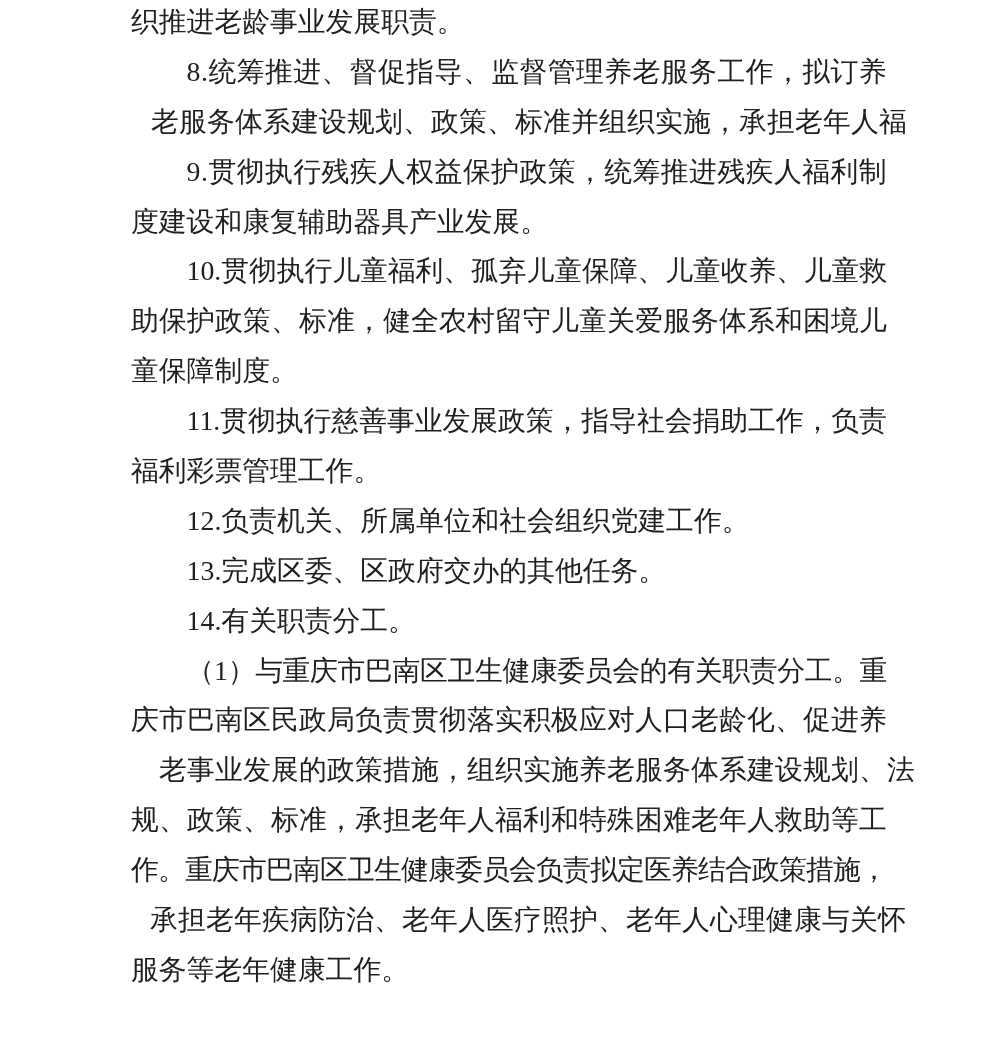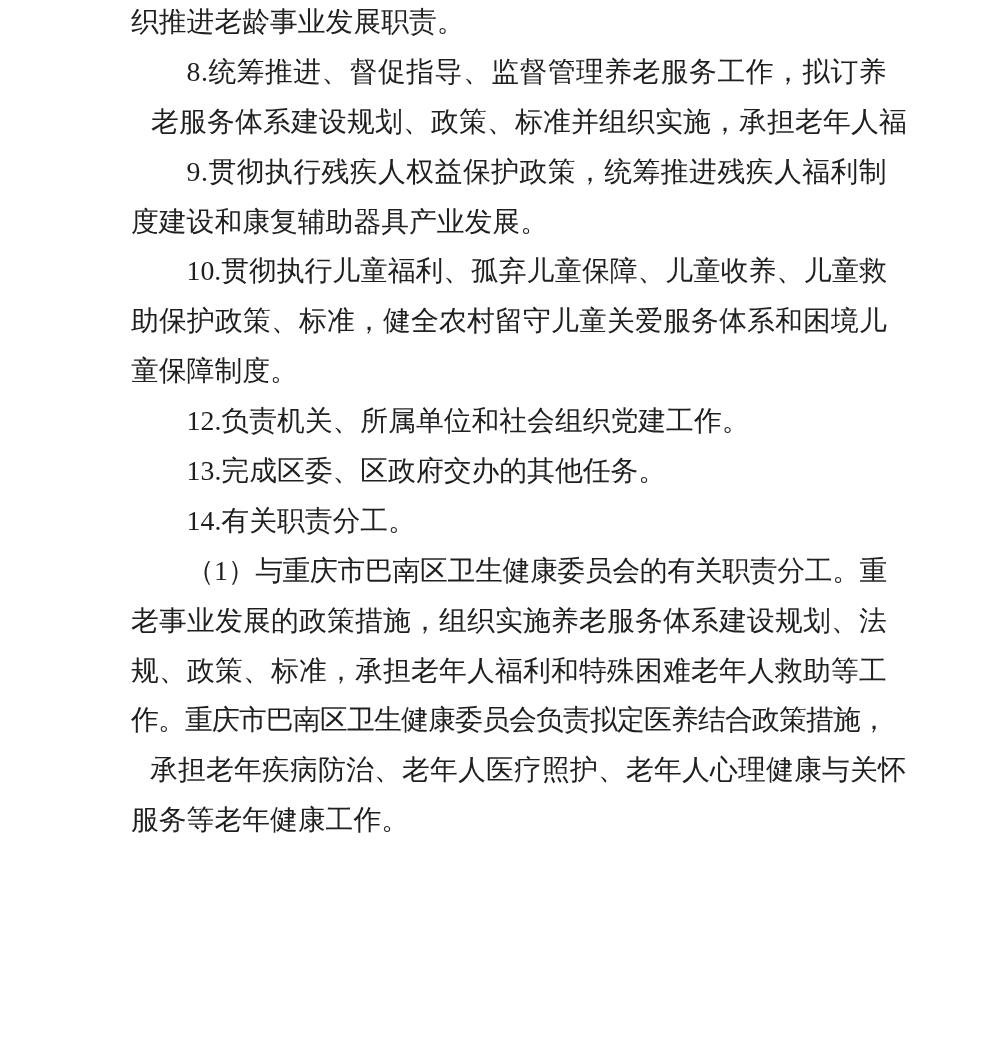--- a/index.html
+++ b/index.html
@@ -45,29 +45,34 @@
     <div class="para">
       <div class="line indent full"><span class="t" style="letter-spacing: 0.48px;">9.贯彻执行残疾人权益保护政策，统筹推进残疾人福利制</span></div>
       <div class="line"><span class="t">度建设和康复辅助器具产业发展。</span></div>
     </div>
     <div class="para">
       <div class="line indent full"><span class="t" style="letter-spacing: -0.05px;">10.贯彻执行儿童福利、孤弃儿童保障、儿童收养、儿童救</span></div>
       <div class="line full"><span class="t" style="letter-spacing: 0.2px; font-family: Liberation Mono, monospace;">助保护政策、标准，健全农村留守儿童关爱服务体系和困境儿</span></div>
       <div class="line"><span class="t">童保障制度。</span></div>
     </div>
     <div class="para">
+      <div class="line indent full"><span class="t" style="letter-spacing: -0.02px;">11.贯彻执行慈善事业发展政策，指导社会捐助工作，负责</span></div>
+      <div class="line"><span class="t">福利彩票管理工作。</span></div>
+    </div>
+    <div class="para">
       <div class="line indent"><span class="t">12.负责机关、所属单位和社会组织党建工作。</span></div>
     </div>
     <div class="para">
       <div class="line indent"><span class="t">13.完成区委、区政府交办的其他任务。</span></div>
     </div>
     <div class="para">
       <div class="line indent"><span class="t">14.有关职责分工。</span></div>
     </div>
     <div class="para">
       <div class="line indent full"><span class="t" style="letter-spacing: -0.32px;">（1）与重庆市巴南区卫生健康委员会的有关职责分工。重</span></div>
-      <div class="line full"><span class="t" style="letter-spacing: 0.2px;">老事业发展的政策措施，组织实施养老服务体系建设规划、法</span></div>
+      <div class="line full"><span class="t" style="letter-spacing: 0.2px;">庆市巴南区民政局负责贯彻落实积极应对人口老龄化、促进养</span></div>
+      <div class="line full"><span class="t" style="letter-spacing: 0.2px; margin-left: 28px;">老事业发展的政策措施，组织实施养老服务体系建设规划、法</span></div>
       <div class="line full"><span class="t" style="letter-spacing: 0.2px;">规、政策、标准，承担老年人福利和特殊困难老年人救助等工</span></div>
       <div class="line full"><span class="t" style="letter-spacing: -0.8px;">作。重庆市巴南区卫生健康委员会负责拟定医养结合政策措施，</span></div>
       <div class="line full"><span class="t" style="letter-spacing: 0.2px; margin-left: 19px;">承担老年疾病防治、老年人医疗照护、老年人心理健康与关怀</span></div>
       <div class="line"><span class="t">服务等老年健康工作。</span></div>
     </div>
   </div>
 
 </body></html>

